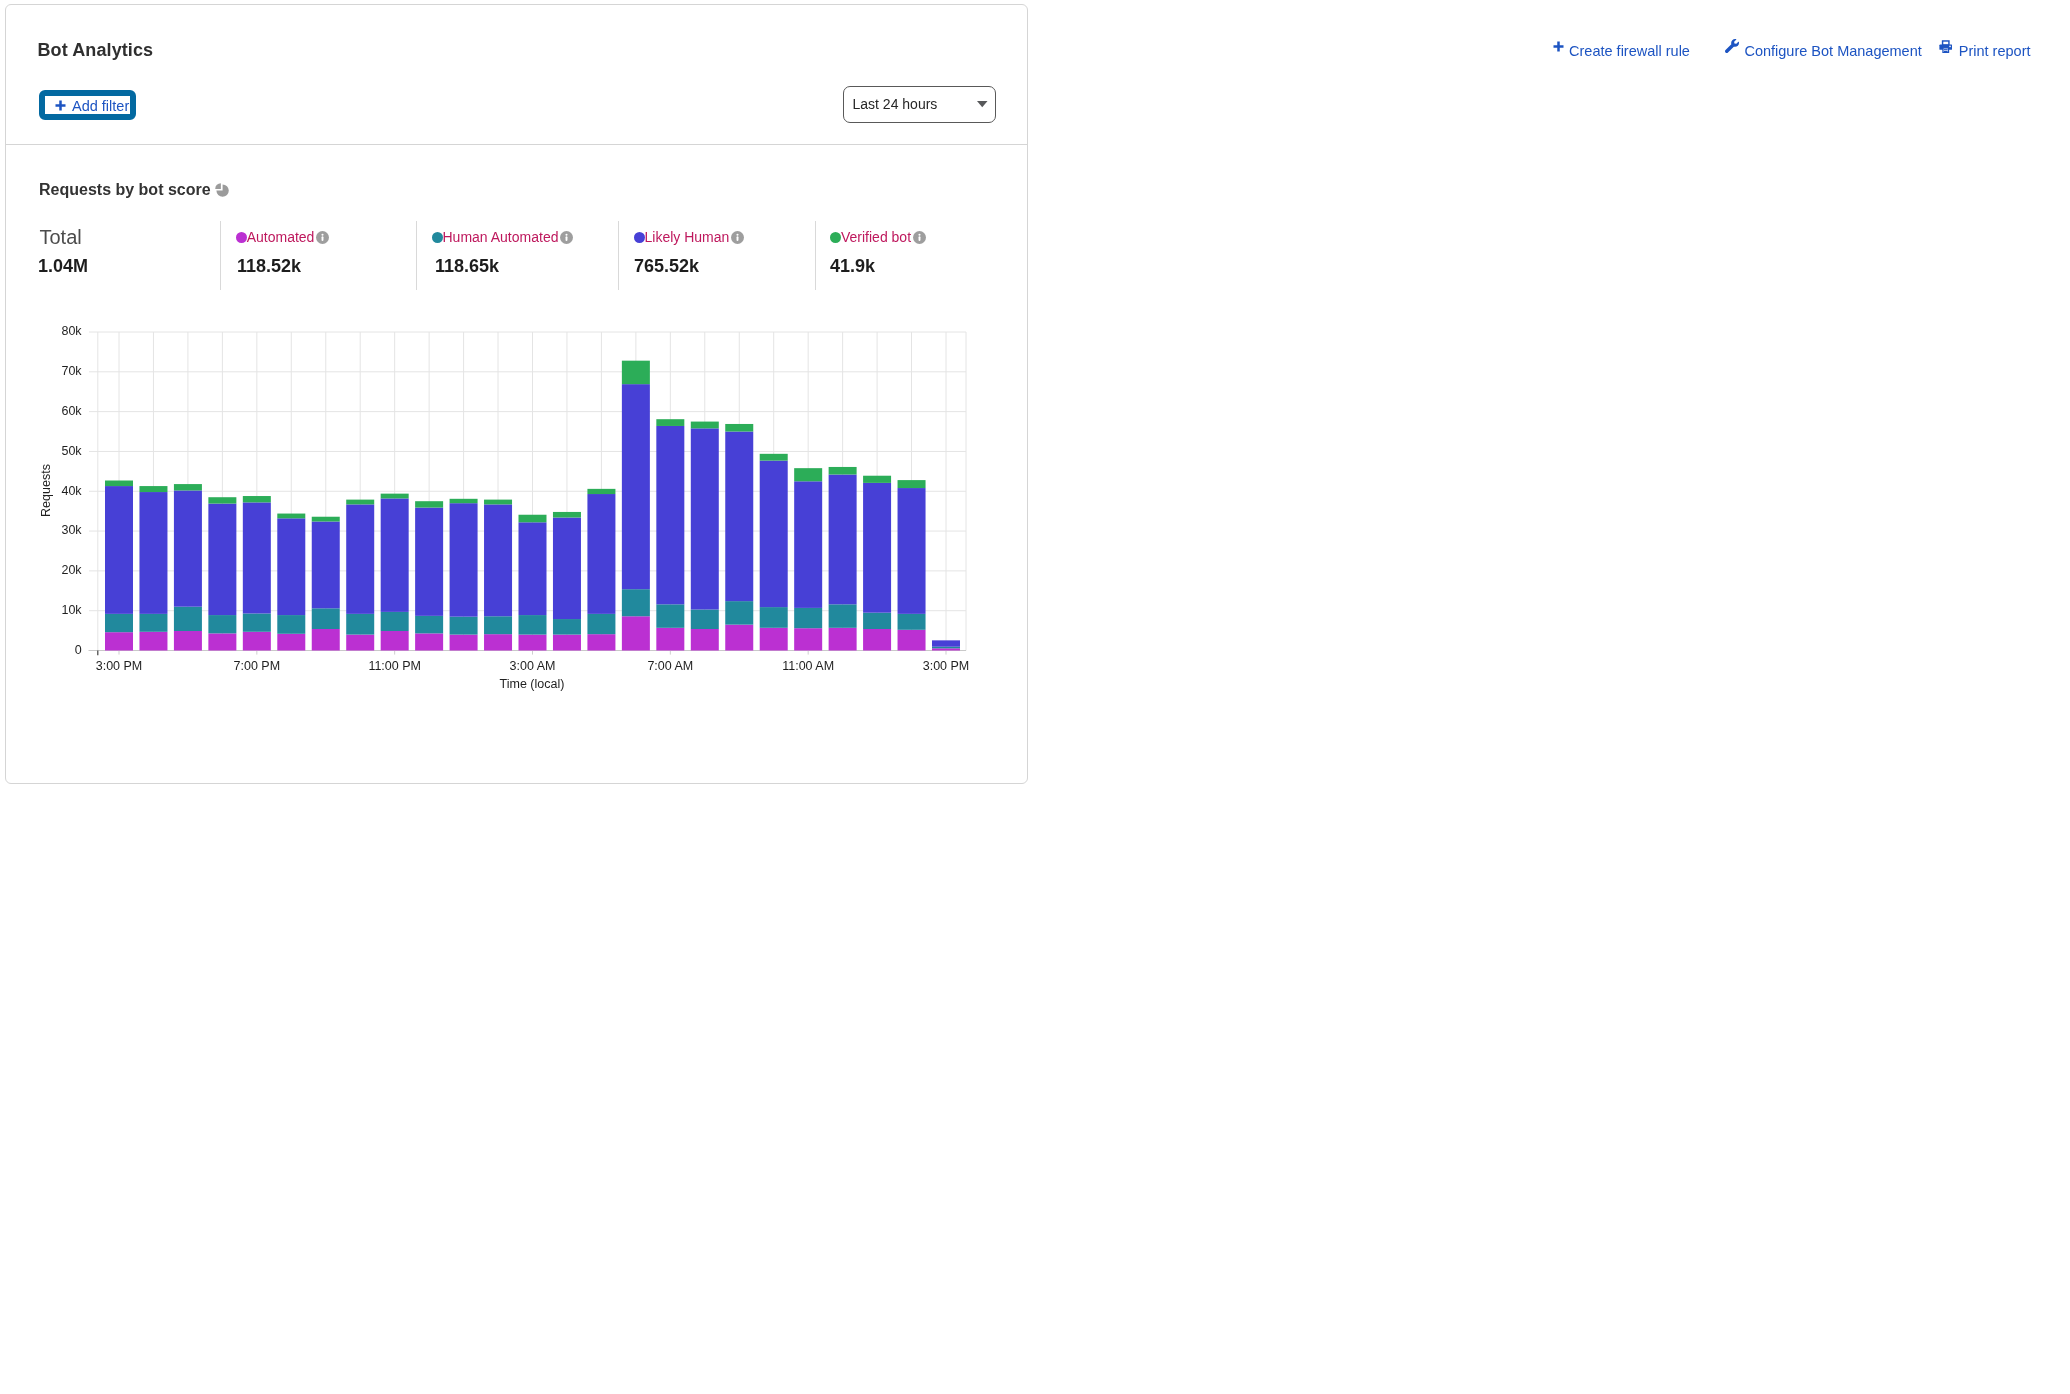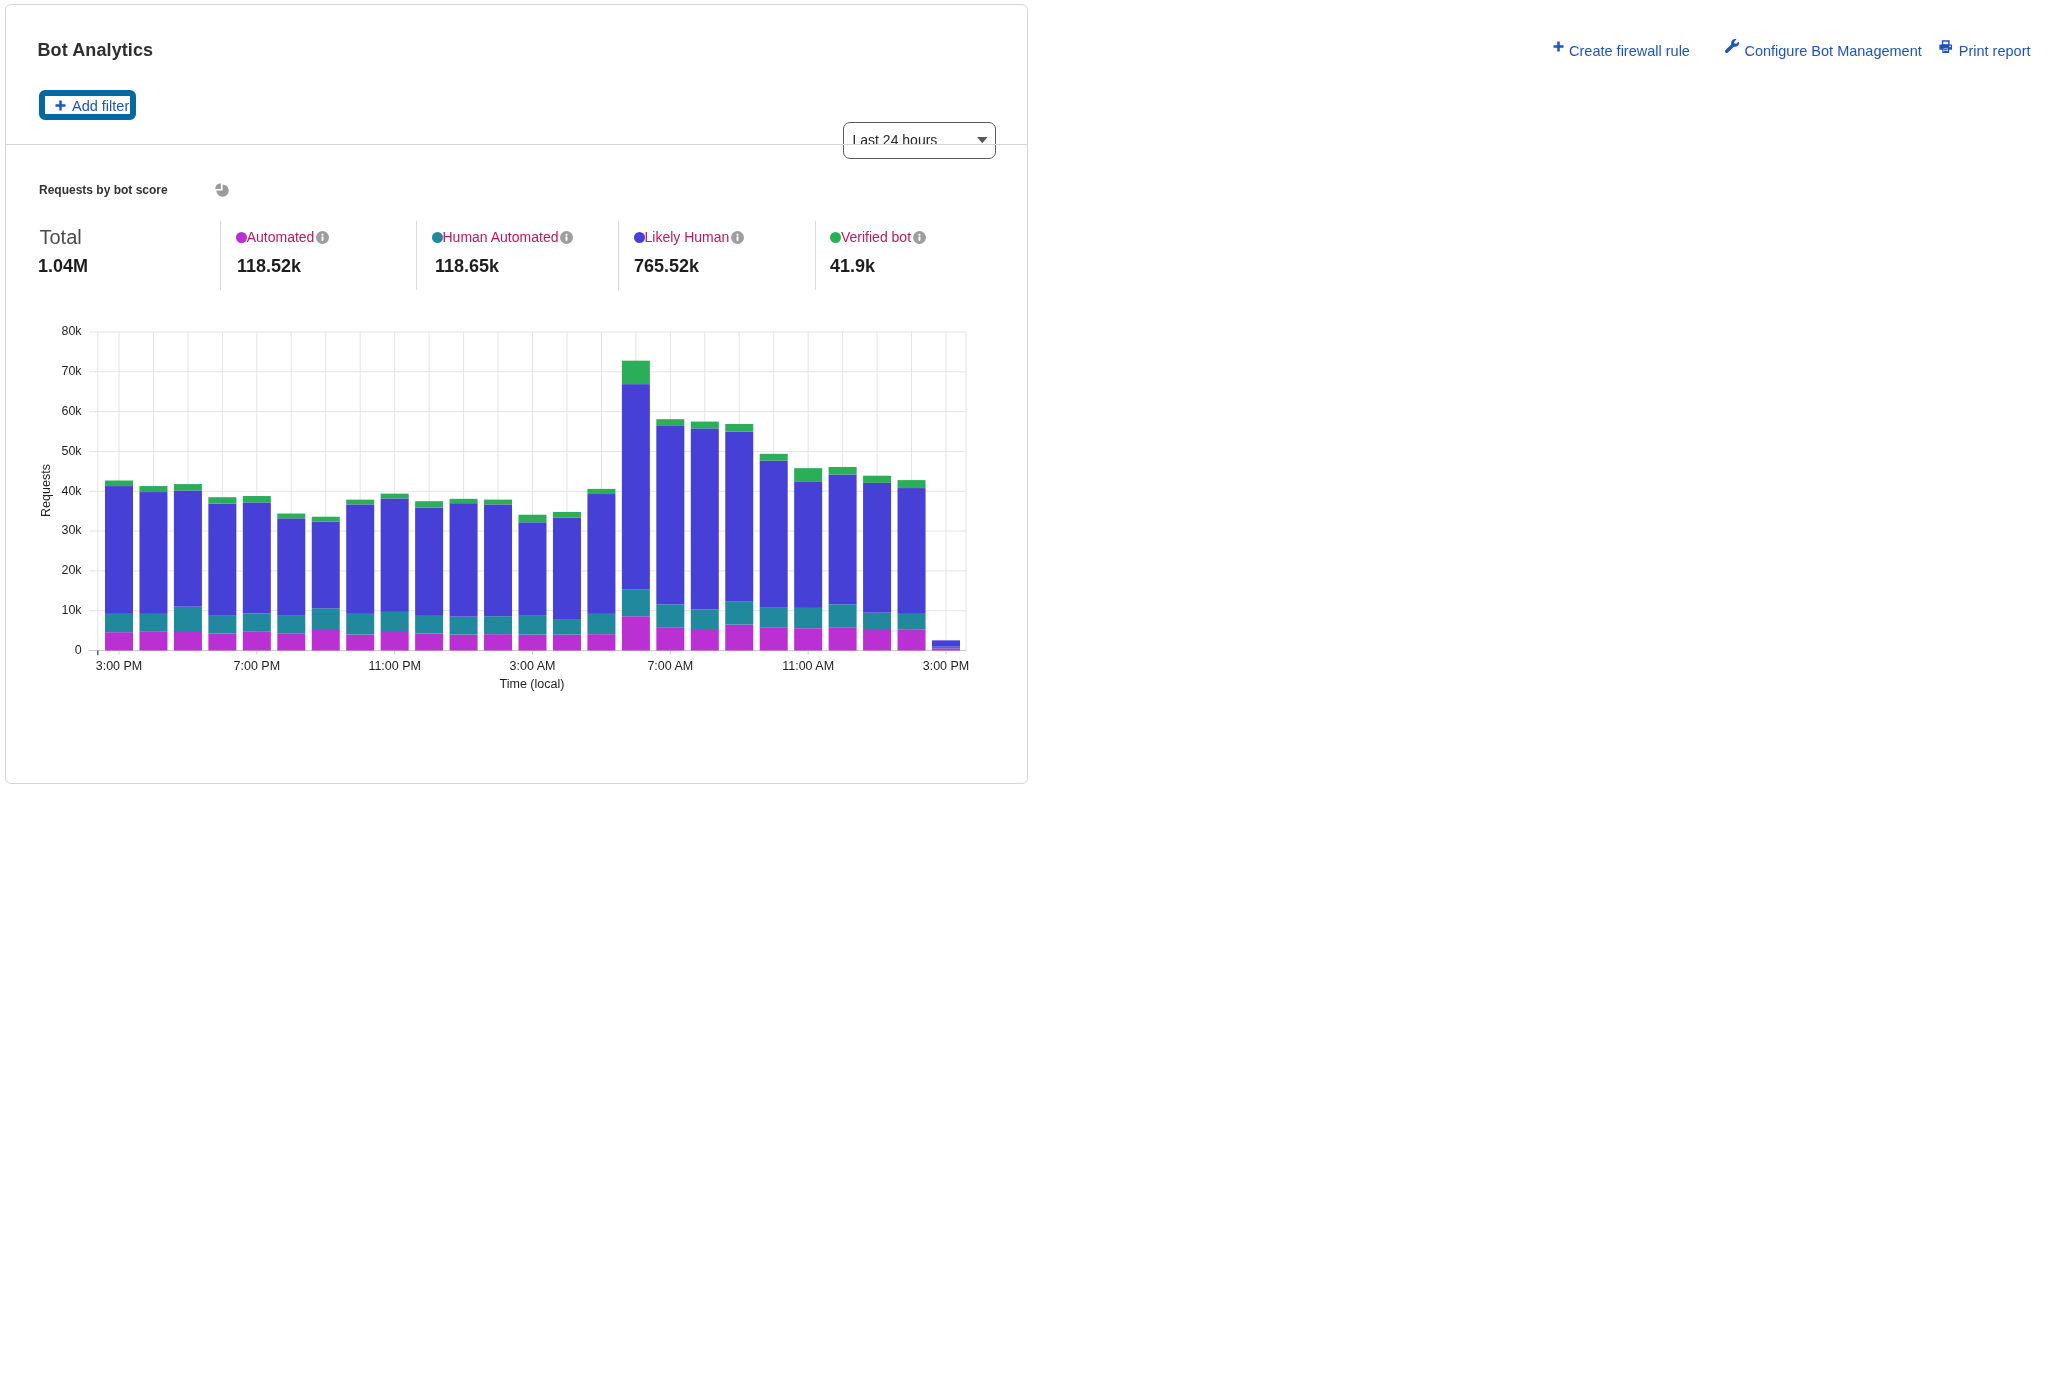--- a/index.html
+++ b/index.html
@@ -21,24 +21,24 @@
 .lk3 .ic { top:-1.5px; }
 .lk1 { margin-right:18px; }
 .lk1 .ic { margin-right:5px; }
 .lk2 .ic { margin-right:5.5px; }
 .lk3 .ic { margin-right:6.5px; }
 .btn { position:absolute; left:38.5px; top:90px; width:97px; height:30px;
   border:6px solid #0369a1; border-radius:6px; display:flex; align-items:center;
   padding-left:10.5px; gap:6px; color:#1d54c2; font-size:14.5px; }
 .sel { position:absolute; left:843px; top:86px; width:153px; height:36.5px;
   border:1px solid #595959; border-radius:7px; display:flex; align-items:center;
-  padding:0 7.5px 0 8.5px; font-size:14px; color:#262626;margin-top:36px; }
+  padding:0 7.5px 0 8.5px; font-size:14px; color:#262626; }
 .sel .txt { padding-left:0; }
 .sel .caret { margin-left:auto; display:flex; }
-h2 { position:absolute; left:39px; top:181.5px; font-size:12px; line-height:16px;
+h2 { position:absolute; left:39px; top:181.5px; font-size:16px; line-height:16px;
   font-weight:700; color:#333; }
 .dotrow { position:absolute; display:flex; align-items:center; gap:0;
   font-size:14px; color:#be185d; height:14px; }
 .dot { width:11px; height:11px; border-radius:50%; display:inline-block; flex:none; }
 .slab { line-height:14px; }
 .snum { position:absolute; font-size:18px; line-height:26px; font-weight:700; color:#1d1d1d; }
 .vdiv { position:absolute; top:221px; width:1px; height:69px; background:#d9d9d9; }
 .tlab { position:absolute; left:39.5px; top:230px; font-size:20px; line-height:14px; color:#4c4c4c; }
 </style>
 </head>

